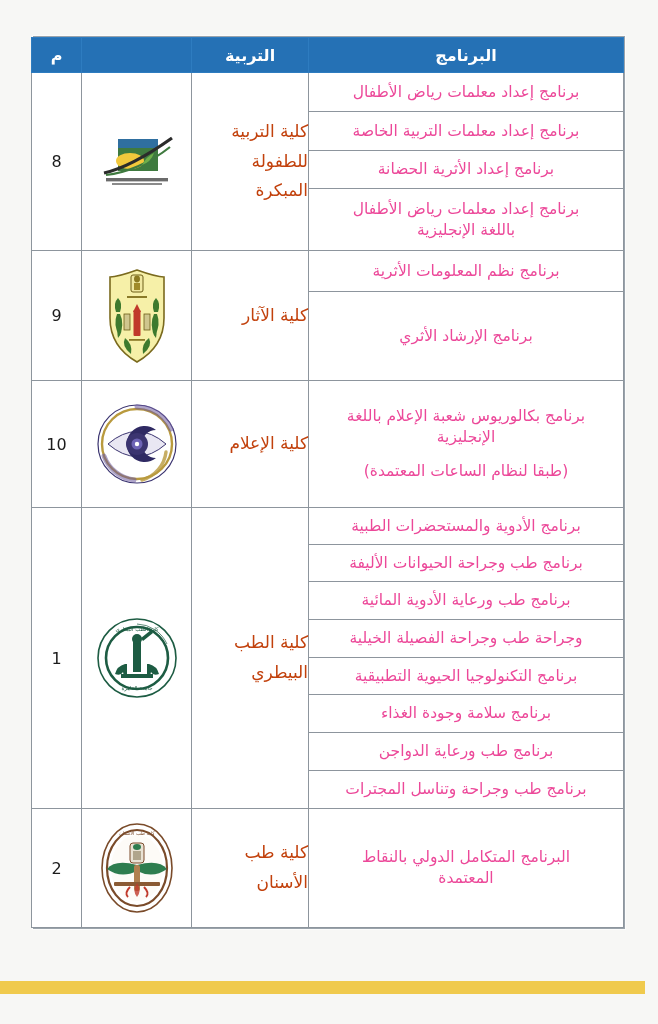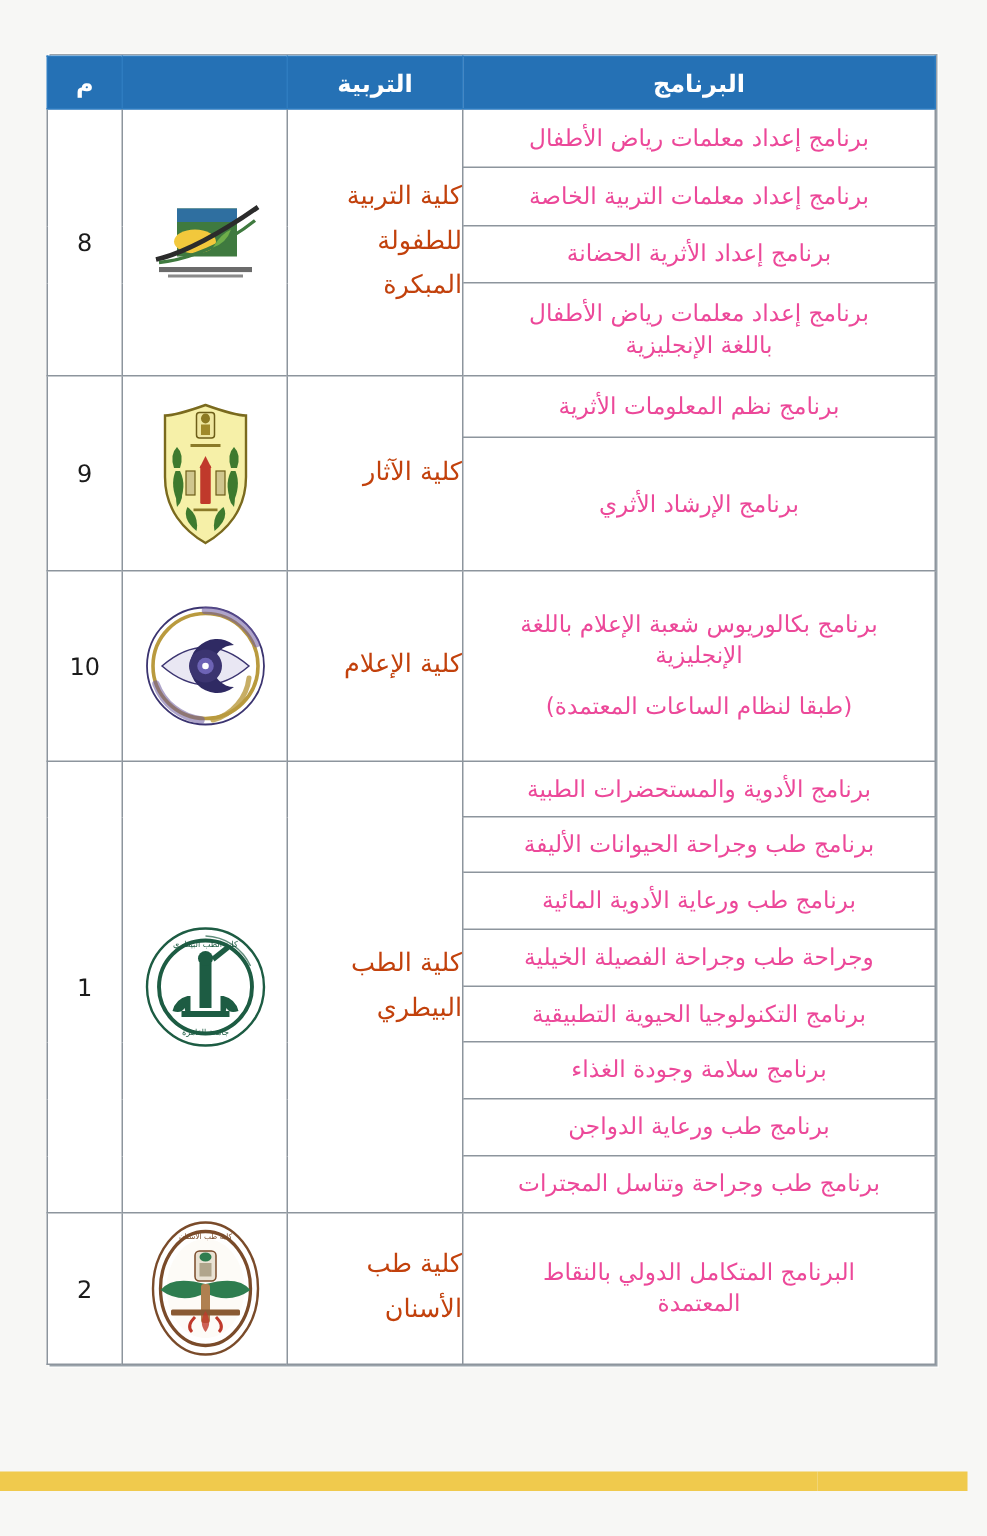--- a/index.html
+++ b/index.html
@@ -281,21 +281,21 @@
           <td class="prog" style="height:38px">برنامج سلامة وجودة الغذاء</td>
         </tr>
         <tr>
           <td class="prog" style="height:38px">برنامج طب ورعاية الدواجن</td>
         </tr>
         <tr>
           <td class="prog" style="height:38px">برنامج طب وجراحة وتناسل المجترات</td>
         </tr>
 
         <tr>
-          <td class="prog tall" style="height:101px">
+          <td class="prog tall" style="height:119px">
             <span class="sub-line">البرنامج المتكامل الدولي بالنقاط</span>
             <span class="sub-line">المعتمدة</span>
           </td>
           <td class="fac">
             <span class="sub-line">كلية طب</span>
             <span class="sub-line">الأسنان</span>
           </td>
           <td class="logo">
             <div class="logo-box">
               <svg class="logo-svg" width="74" height="94" viewBox="0 0 74 94" aria-hidden="true">

